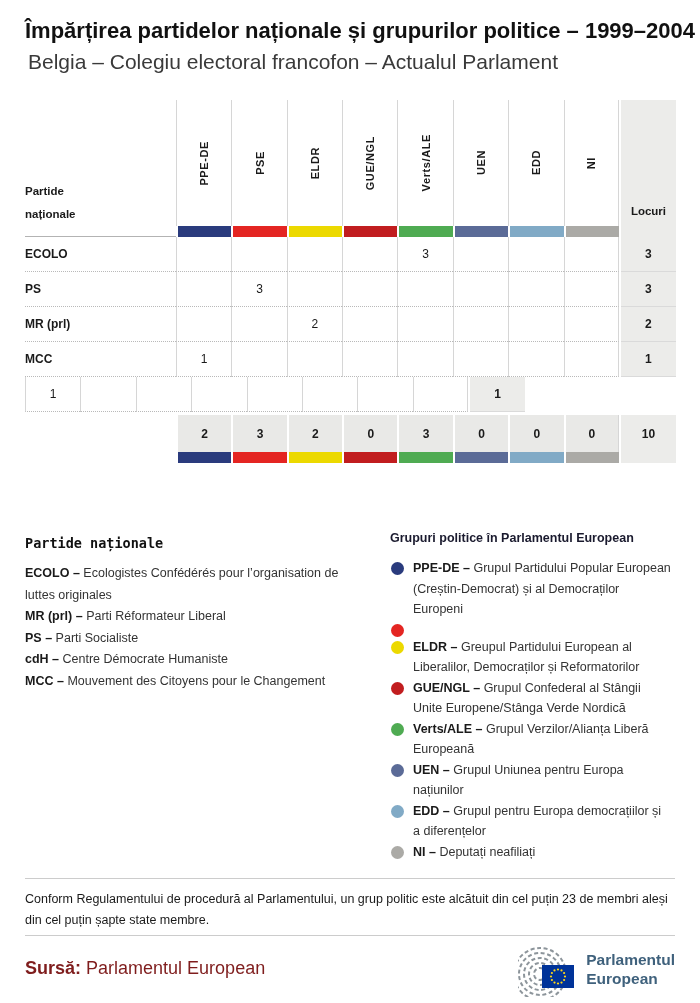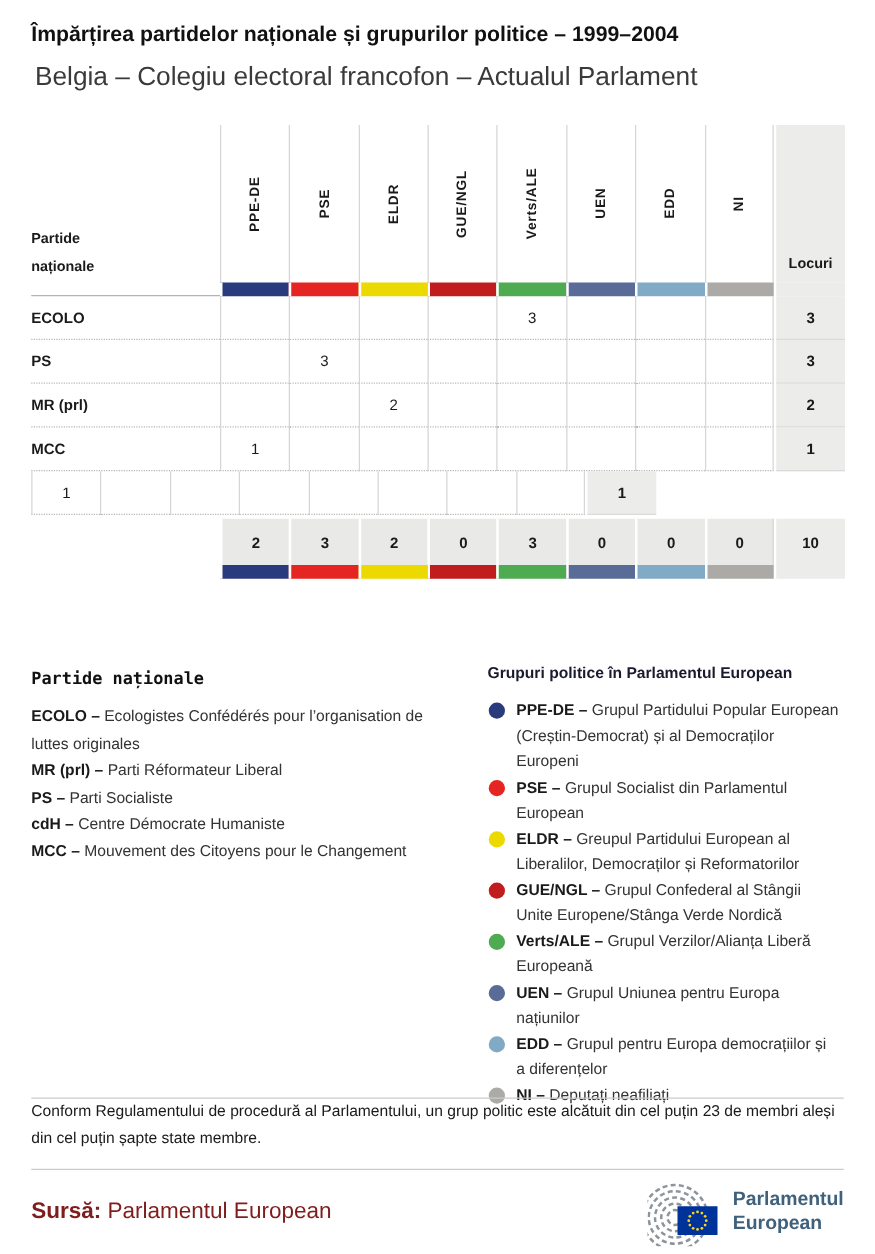--- a/index.html
+++ b/index.html
@@ -9,21 +9,21 @@
     width: 700px;
     height: 1003px;
     background: #fff;
     font-family: "Liberation Sans", sans-serif;
     color: #1a1a1a;
     overflow: hidden;
   }
   
   .title {
     position:absolute; left:25px; top:18px;
-    font-size:17px; font-weight:bold; color:#111;
+    font-size:22px; font-weight:bold; color:#111;
   }
   .subtitle {
     position:absolute; left:28px; top:50px;
     font-size:21px; color:#3a3a3a;
   }
   
   .table { position:absolute; left:25px; top:100px; width:651px; font-size:12px; }
   .trow { display:flex; }
   .c-label { width:151px; }
   .c-g { width:55.4px; border-left:1px solid #d6d6d6; }
@@ -71,21 +71,21 @@
   .legend-groups { position:absolute; left:390px; top:531px; width:288px; }
   .legend-groups h3 { margin:0 0 13px 0; font-size:12.5px; font-weight:bold; color:#1a1a2e; }
   .lg-item { display:flex; align-items:flex-start; }
   .bullet { flex:0 0 13px; width:13px; height:13px; border-radius:50%; margin:4px 9px 0 1px; }
   .lg-item p { margin:0; font-size:12.5px; line-height:20.5px; color:#333; width:258px; }
   .lg-item .abbr { font-weight:bold; color:#1a1a1a; }
 
   
   .footnote {
     position:absolute; left:25px; right:25px; top:878px;
-    border-top:1px solid #ccc; padding-top:0;
+    border-top:1px solid #ccc; padding-top:10px;
     font-size:12.5px; line-height:21px; color:#1a1a1a;
   }
   .footer-bottom {
     position:absolute; left:25px; right:25px; top:935px; height:66px;
     border-top:1px solid #ccc;
     display:flex; justify-content:space-between; align-items:center;
   }
   .source { font-size:18px; color:#7f1d1d; }
   .source .src-label { font-weight:bold; }
   .ep-logo { display:flex; align-items:center; gap:10px; }
@@ -255,21 +255,20 @@
   </div>
 
   <div class="legend-groups">
     <h3>Grupuri politice în Parlamentul European</h3>
     <div class="lg-item">
         <span class="bullet" style="background: rgb(42, 59, 125);"></span>
         <p><span class="abbr">PPE-DE –</span> <span>Grupul Partidului Popular European (Creștin-Democrat) și al Democraților Europeni</span></p>
       </div>
     <div class="lg-item">
         <span class="bullet" style="background: rgb(228, 37, 34);"></span>
-        <p><span class="abbr">PSE –</span> <span>Grupul Socialist din Parlamentul European</span></p>
       </div>
     <div class="lg-item">
         <span class="bullet" style="background: rgb(236, 217, 0);"></span>
         <p><span class="abbr">ELDR –</span> <span>Greupul Partidului European al Liberalilor, Democraților și Reformatorilor</span></p>
       </div>
     <div class="lg-item">
         <span class="bullet" style="background: rgb(193, 29, 31);"></span>
         <p><span class="abbr">GUE/NGL –</span> <span>Grupul Confederal al Stângii Unite Europene/Stânga Verde Nordică</span></p>
       </div>
     <div class="lg-item">

